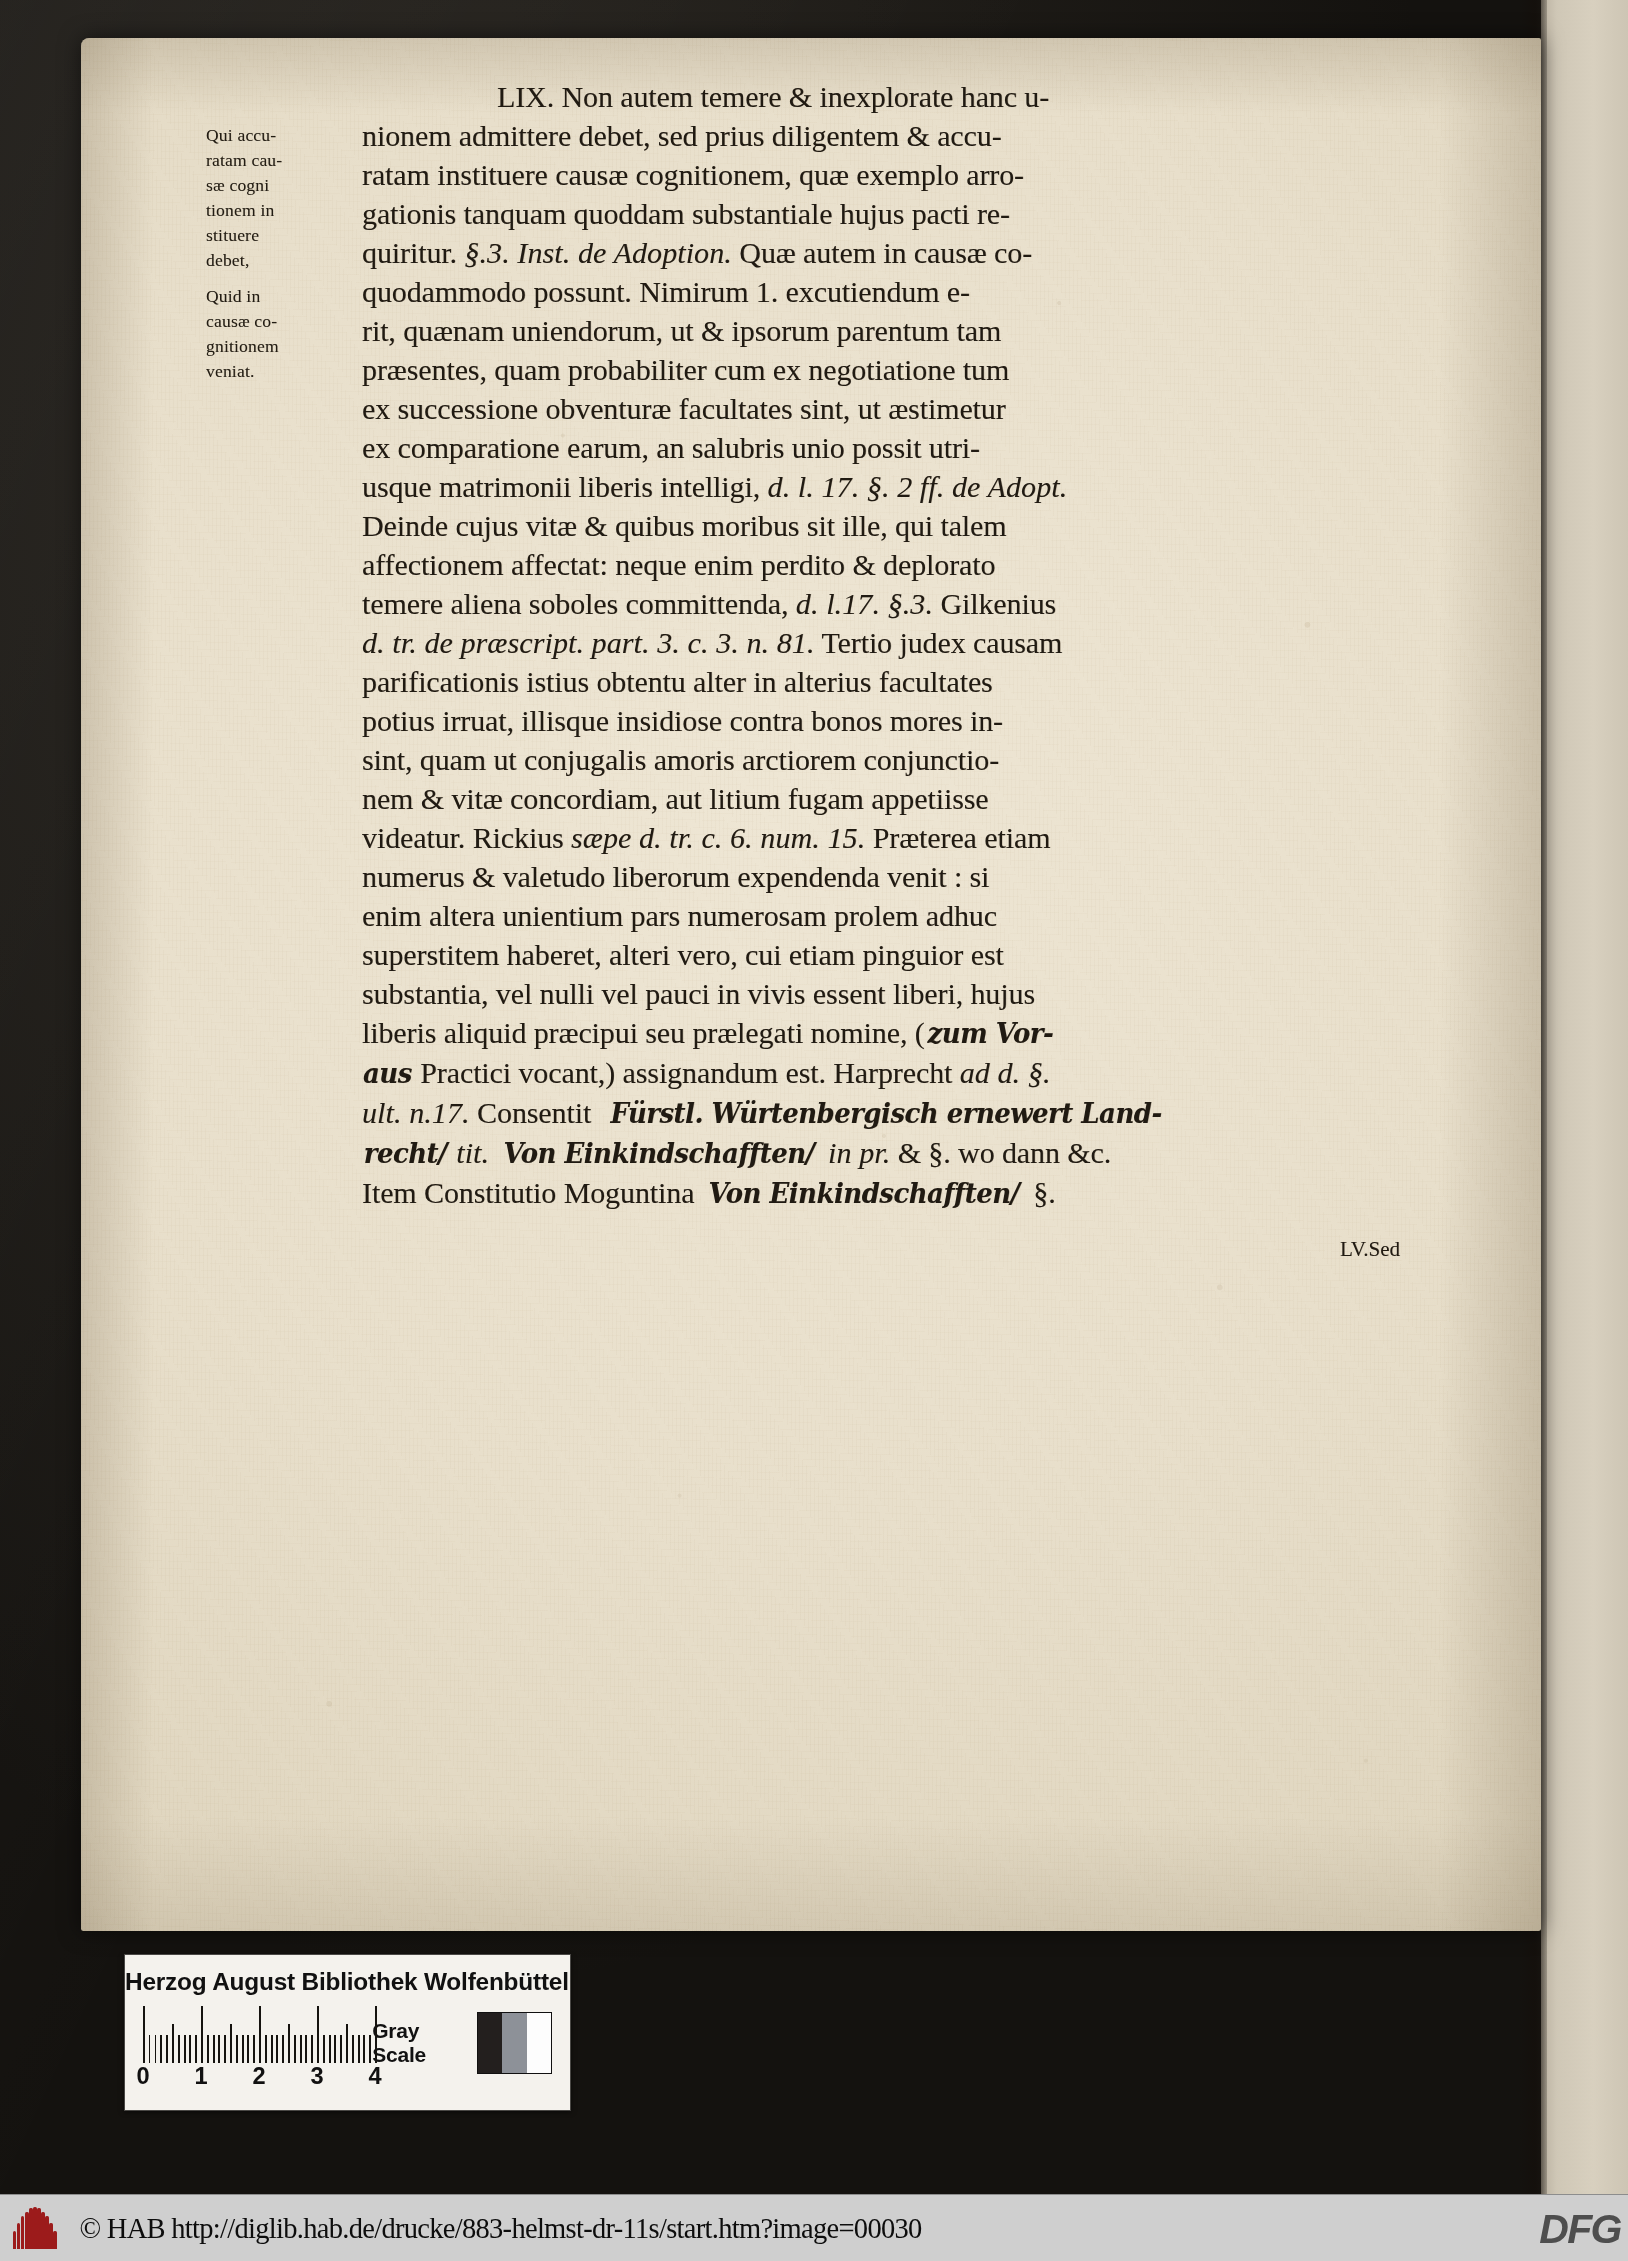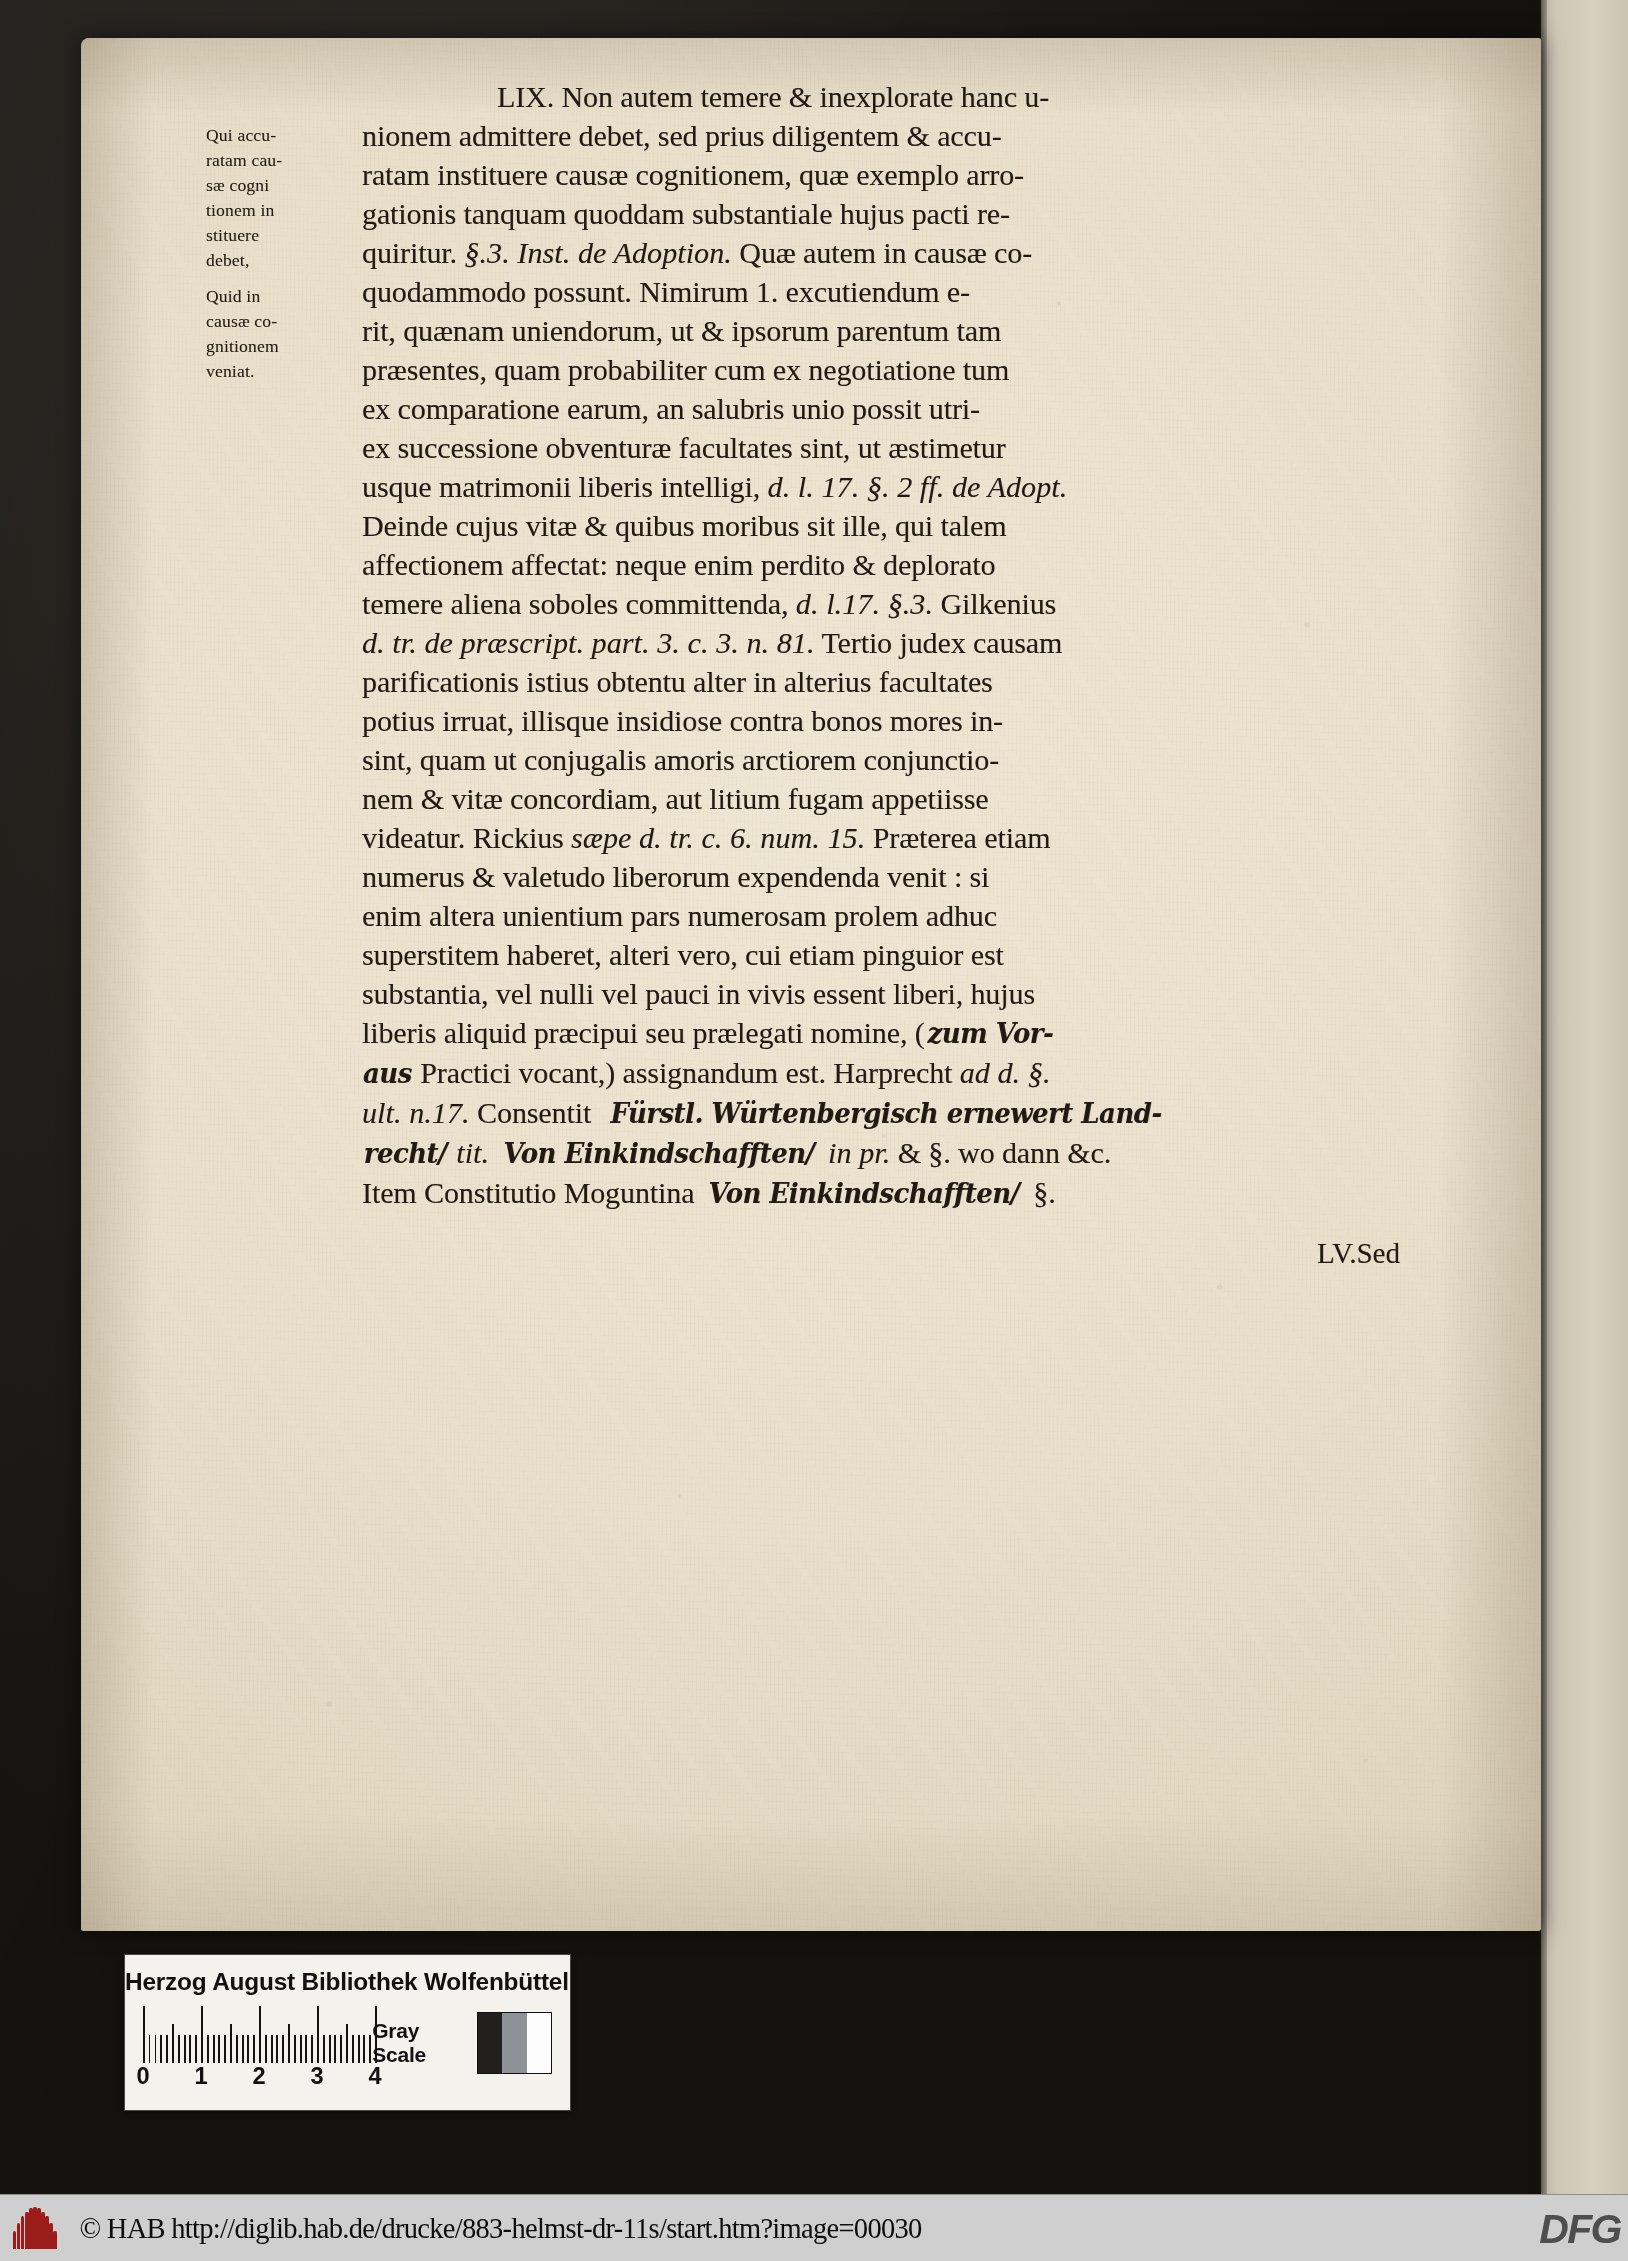--- a/index.html
+++ b/index.html
@@ -134,21 +134,21 @@
     font-family: "DejaVu Serif", serif;
     font-style: italic;
     font-size: 28px;
     letter-spacing: -0.4px;
   }
   #line-1 { padding-left: 135px; }
   #catchword {
     margin-top: 24.4px;
     text-align: right;
     padding-right: 34px;
-    font-size: 29px;
+    font-size: 21px;
     color: #201a12;
     text-shadow: 0.4px 0.3px 0.2px rgba(62,48,28,.34);
   }
 
   
   #scale-card {
     position: absolute;
     left: 124px;
     top: 1954px;
     width: 445px;
@@ -293,22 +293,22 @@
 
     <div id="body-col">
         <div class="ln" id="line-1">LIX.   Non autem temere &amp; inexplorate hanc u-</div>
         <div class="ln">nionem admittere debet, sed prius diligentem &amp; accu-</div>
         <div class="ln">ratam instituere causæ cognitionem, quæ exemplo arro-</div>
         <div class="ln">gationis tanquam quoddam substantiale hujus pacti re-</div>
         <div class="ln">quiritur.  <span class="it">§.3. Inst. de Adoption.</span>  Quæ autem in causæ co-</div>
         <div class="ln">quodammodo possunt.   Nimirum 1. excutiendum e-</div>
         <div class="ln">rit, quænam uniendorum, ut &amp; ipsorum parentum tam</div>
         <div class="ln">præsentes, quam probabiliter cum ex negotiatione tum</div>
+        <div class="ln">ex successione obventuræ facultates sint, ut æstimetur</div>
         <div class="ln">ex comparatione earum, an salubris unio possit utri-</div>
-        <div class="ln">ex successione obventuræ facultates sint, ut æstimetur</div>
         <div class="ln">usque matrimonii liberis intelligi, <span class="it">d. l. 17. §. 2 ff. de Adopt.</span></div>
         <div class="ln">Deinde cujus vitæ &amp; quibus moribus sit ille, qui talem</div>
         <div class="ln">affectionem affectat: neque enim perdito &amp; deplorato</div>
         <div class="ln">temere aliena soboles committenda, <span class="it">d. l.17. §.3.</span> Gilkenius</div>
         <div class="ln"><span class="it">d. tr. de præscript. part. 3. c. 3. n. 81.</span>  Tertio judex causam</div>
         <div class="ln">parificationis istius obtentu alter in alterius facultates</div>
         <div class="ln">potius irruat, illisque insidiose contra bonos mores in-</div>
         <div class="ln">sint, quam ut conjugalis amoris arctiorem conjunctio-</div>
         <div class="ln">nem &amp; vitæ concordiam, aut litium fugam appetiisse</div>
         <div class="ln">videatur.  Rickius <span class="it">sæpe d. tr. c. 6. num. 15.</span>  Præterea etiam</div>

